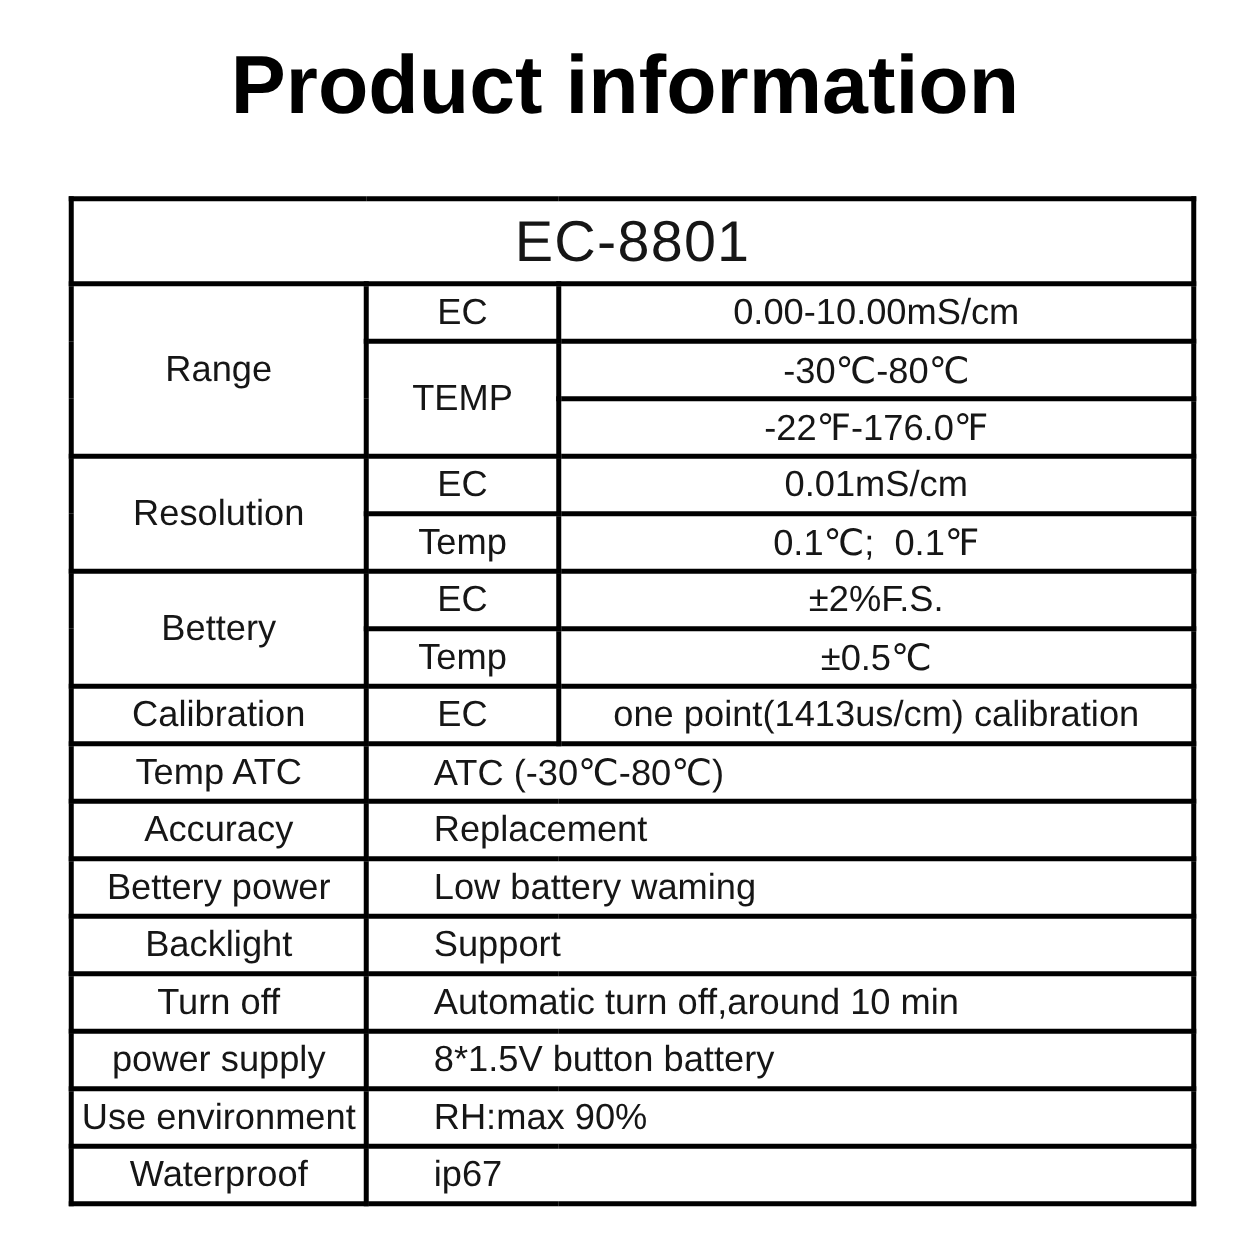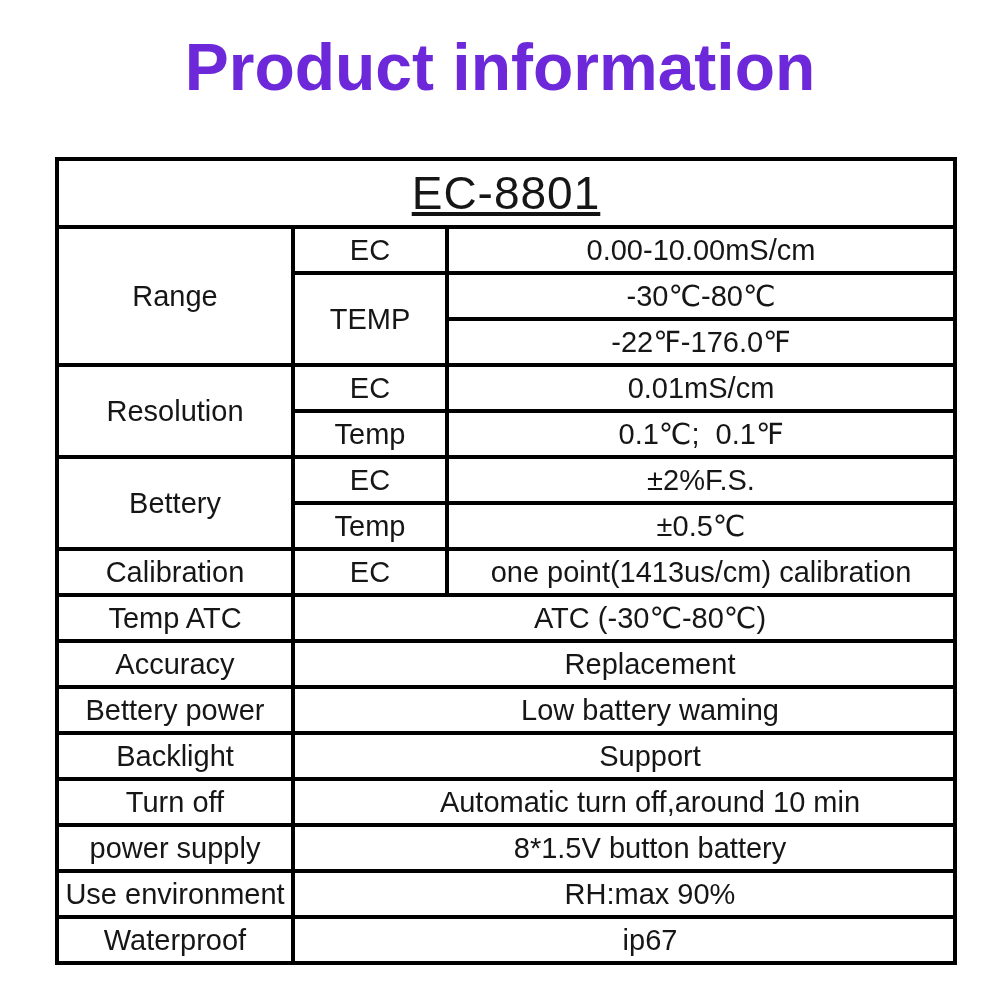--- a/index.html
+++ b/index.html
@@ -14,21 +14,21 @@
   }
   .page-title {
     position: absolute;
     top: 30px;
     left: 0;
     width: 1000px;
     text-align: center;
     font-size: 66px;
     font-weight: bold;
     letter-spacing: 0px;
-    color: #6d28d9;
+    color: #000000;
     line-height: 1.15;
   }
   table.spec-table {
     position: absolute;
     left: 55px;
     top: 157px;
     width: 898px;
     border-collapse: collapse;
     table-layout: fixed;
   }
@@ -36,28 +36,28 @@
     border: 4px solid #000000;
     padding: 0;
     text-align: center;
     vertical-align: middle;
     font-size: 29px;
     color: #161616;
     white-space: pre-wrap;
     overflow: hidden;
   }
   .spec-table tr { height: 46px; }
-  .spec-table tr.model-row { height: 68px; text-decoration: underline; }
+  .spec-table tr.model-row { height: 68px; }
   .spec-table td.model-cell {
     font-size: 46px;
     font-weight: 400;
     letter-spacing: 1px;
   }
   .spec-table td.val-left {
-    text-align: center;
+    text-align: left;
     padding-left: 52px;
   }
 </style>
 </head>
 <body>
 
 <div class="page-title">Product information</div>
 
 <table class="spec-table">
   <colgroup>

